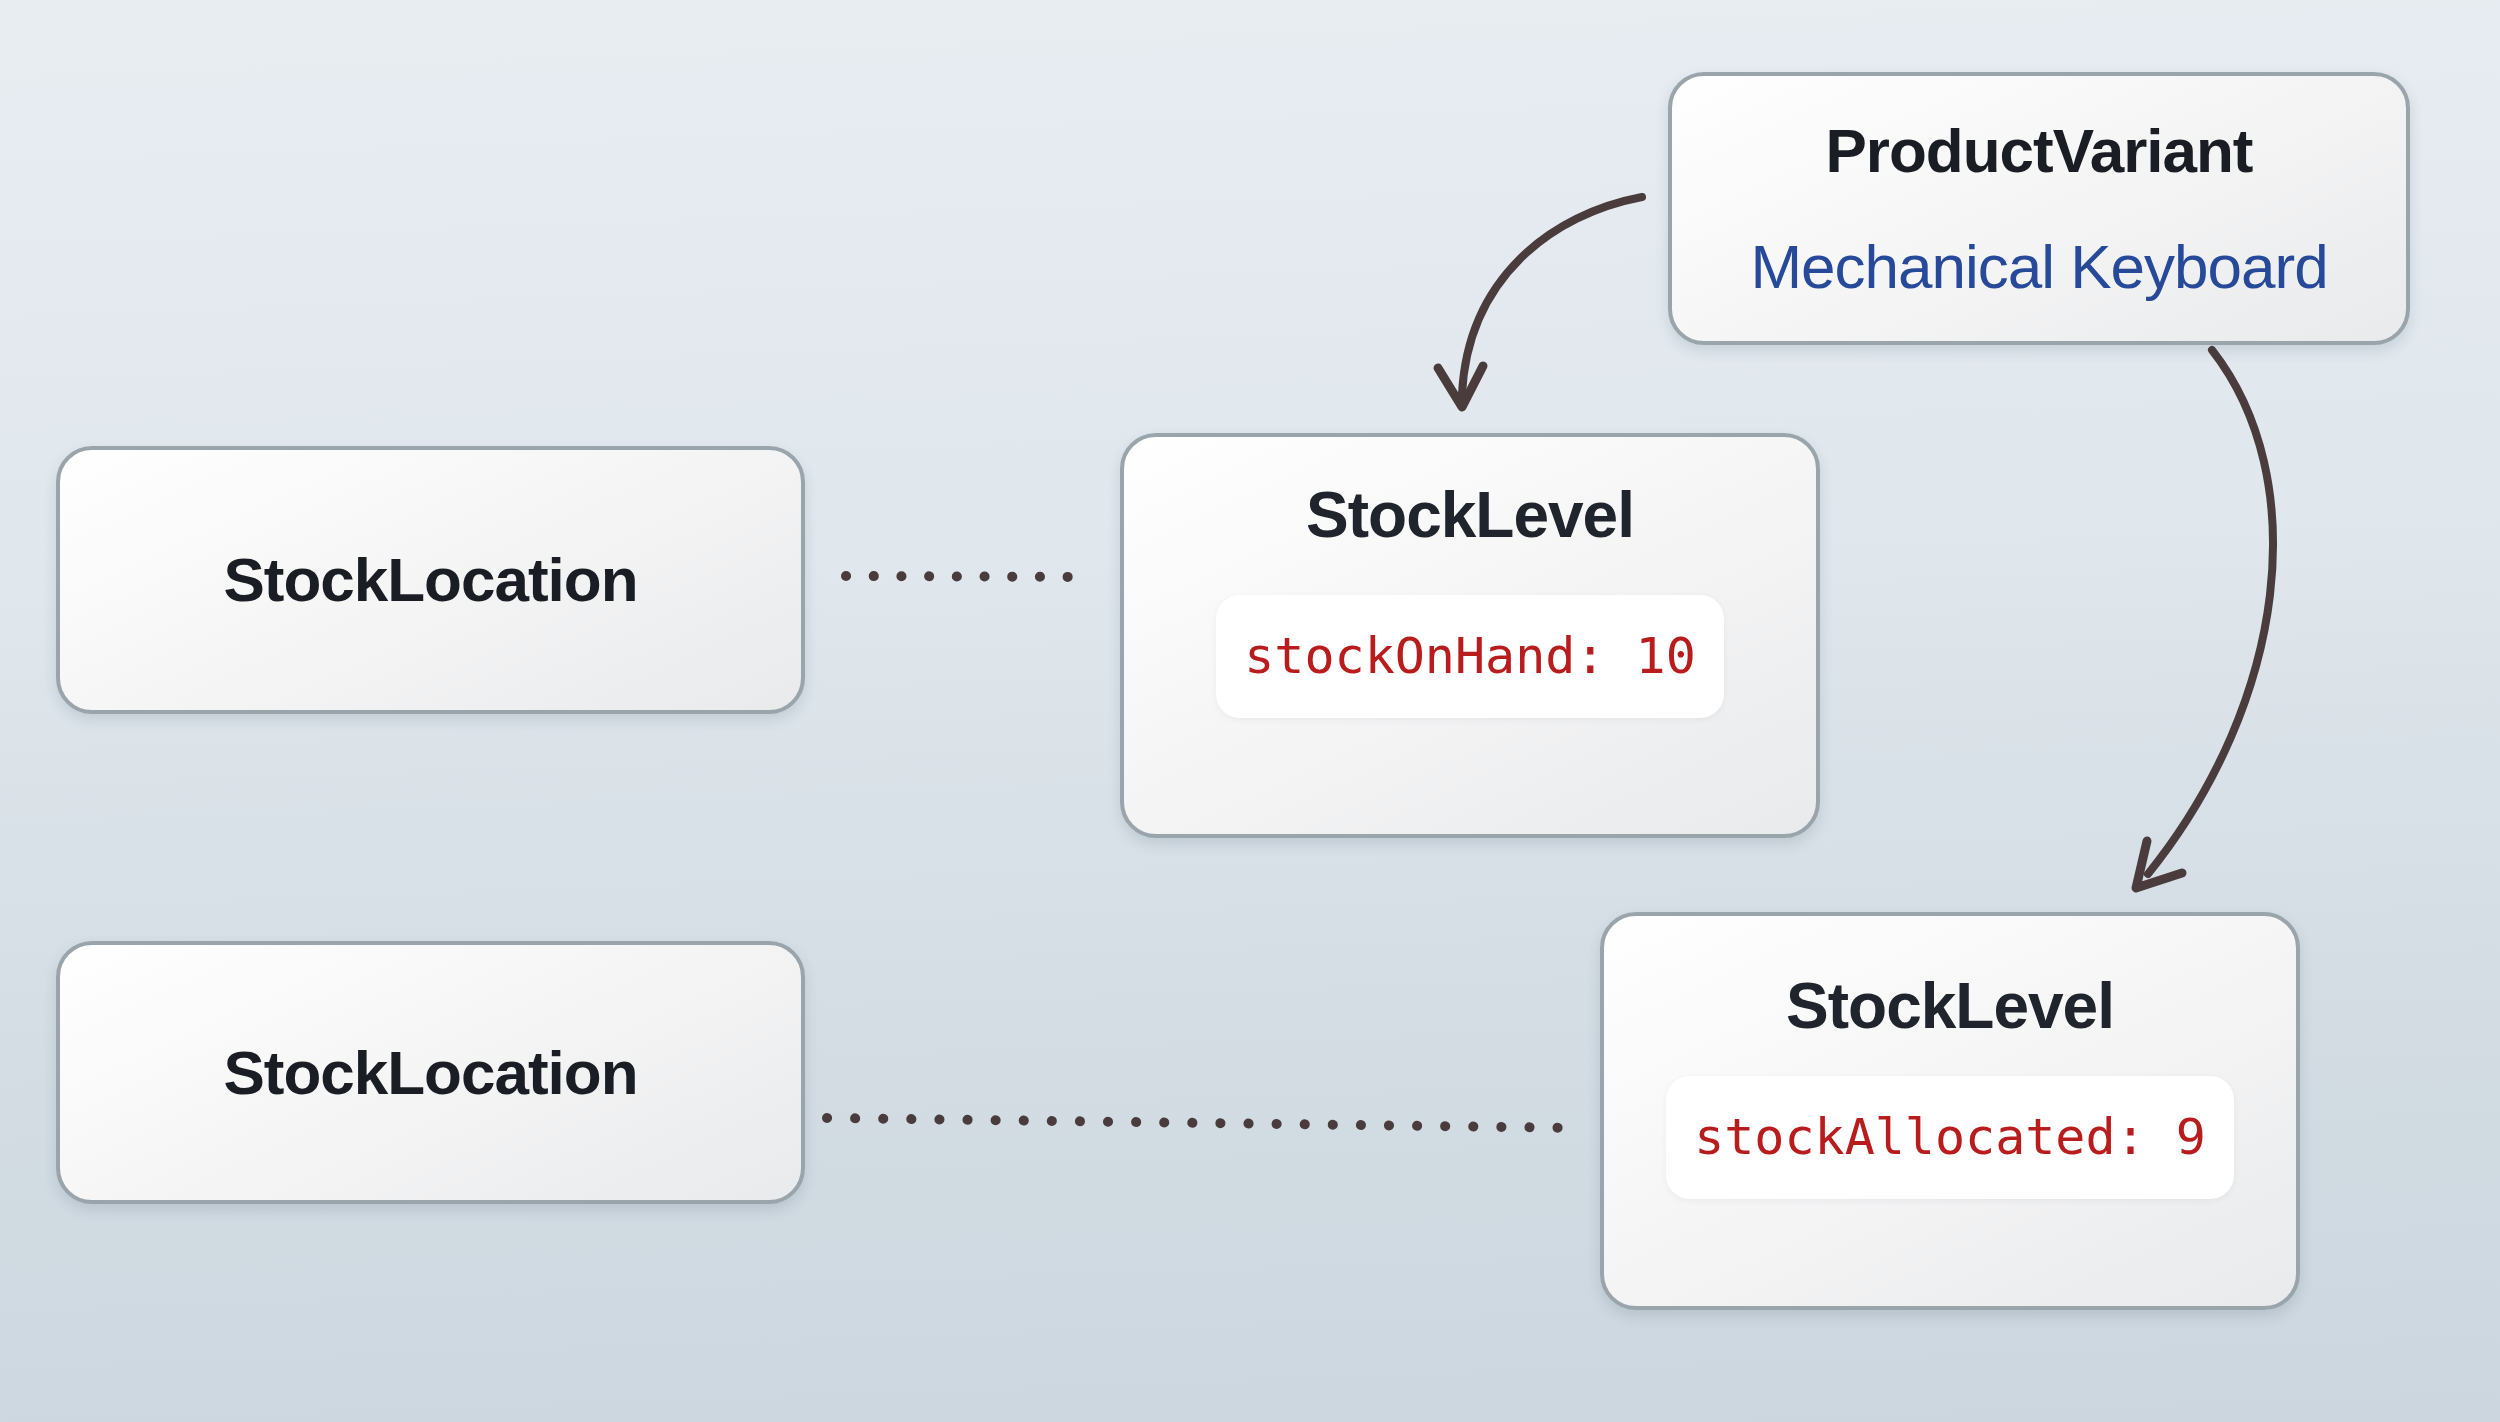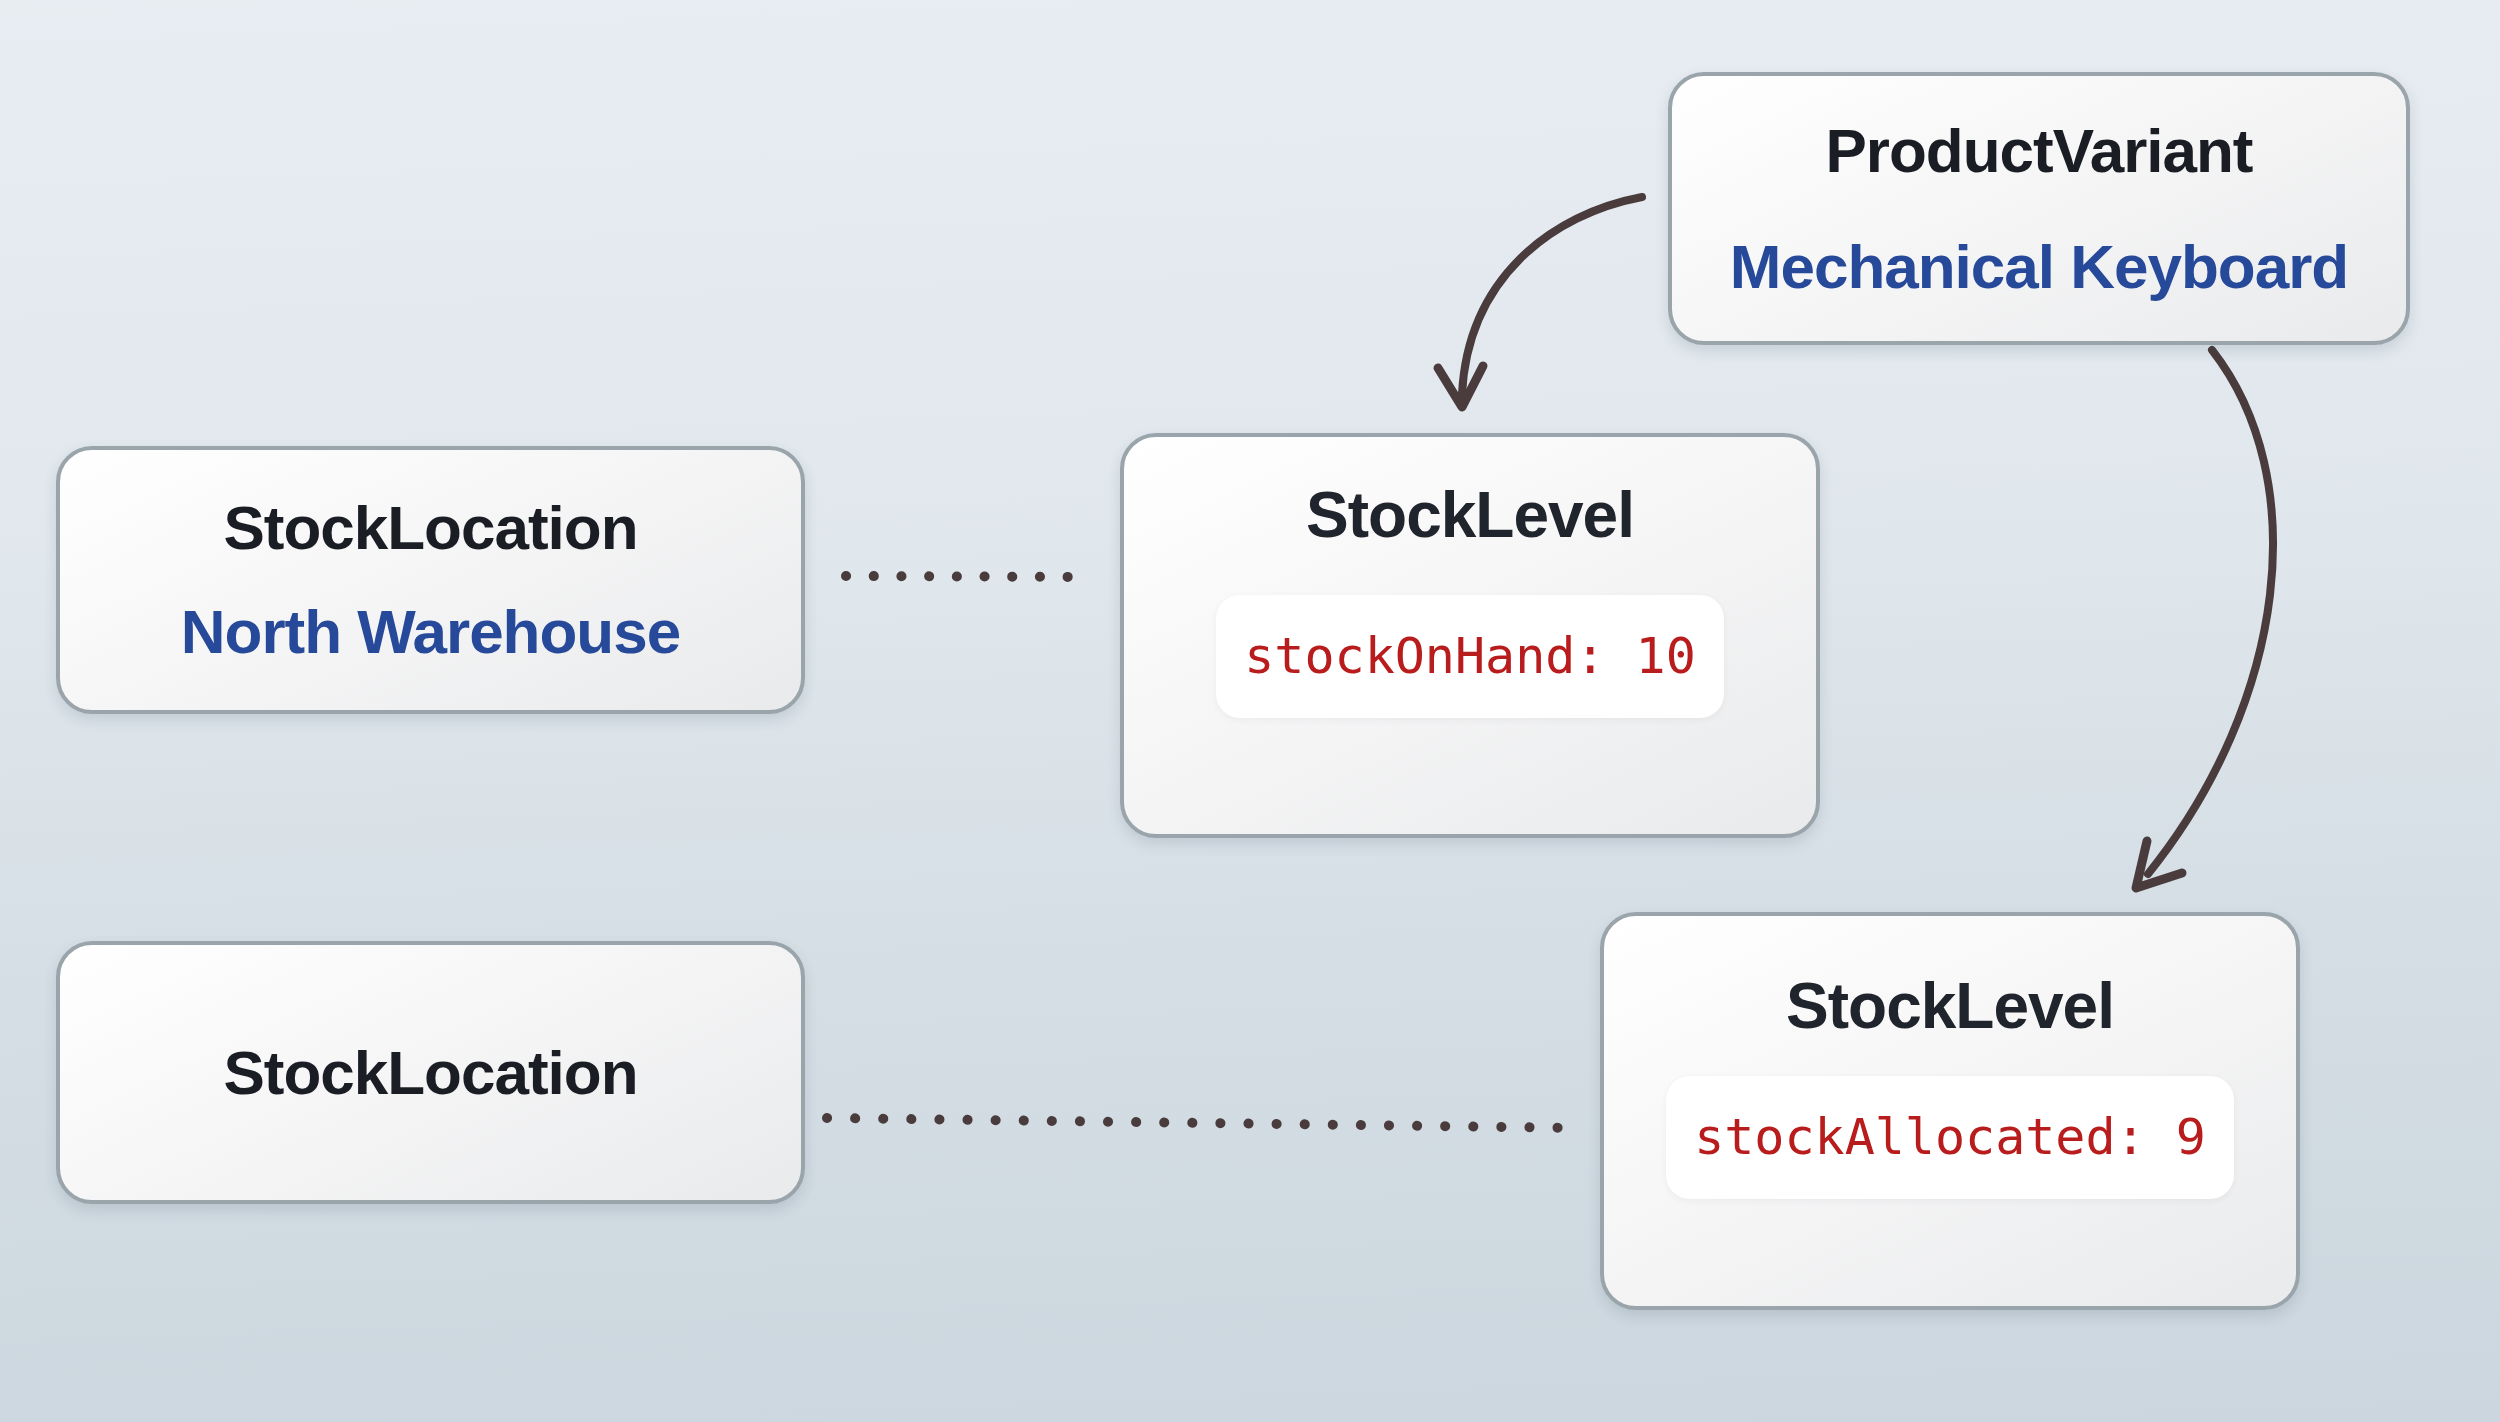--- a/index.html
+++ b/index.html
@@ -33,21 +33,21 @@
   .entity-title {
     font-weight:700;
     font-size:62px;
     line-height:62px;
     color:#1a1d24;
     letter-spacing:-1px;
     white-space:nowrap;
   }
 
   .record-name {
-    font-weight:700;
+    font-weight:400;
     font-size:62px;
     line-height:62px;
     color:#27499a;
     letter-spacing:-1px;
     white-space:nowrap;
   }
 
   .level-card { justify-content:flex-start; }
 
   .level-title {
@@ -101,21 +101,20 @@
     <path d="M 2147 841 L 2136 888 L 2182 873" fill="none" stroke="#4a3c3c" stroke-width="9" stroke-linecap="round" stroke-linejoin="round"></path>
   </svg>
 
   <div class="card" id="product-variant">
     <div class="entity-title">ProductVariant</div>
     <div class="record-name">Mechanical Keyboard</div>
   </div>
 
   <div class="card" id="stock-location-north">
     <div class="entity-title">StockLocation</div>
-    <div class="record-name">North Warehouse</div>
   </div>
 
   <div class="card level-card" id="stock-level-north">
     <div class="level-title">StockLevel</div>
     <div class="code-box">
       <div class="code-line">stockOnHand: 10</div>
     </div>
   </div>
 
   <div class="card" id="stock-location-south">

